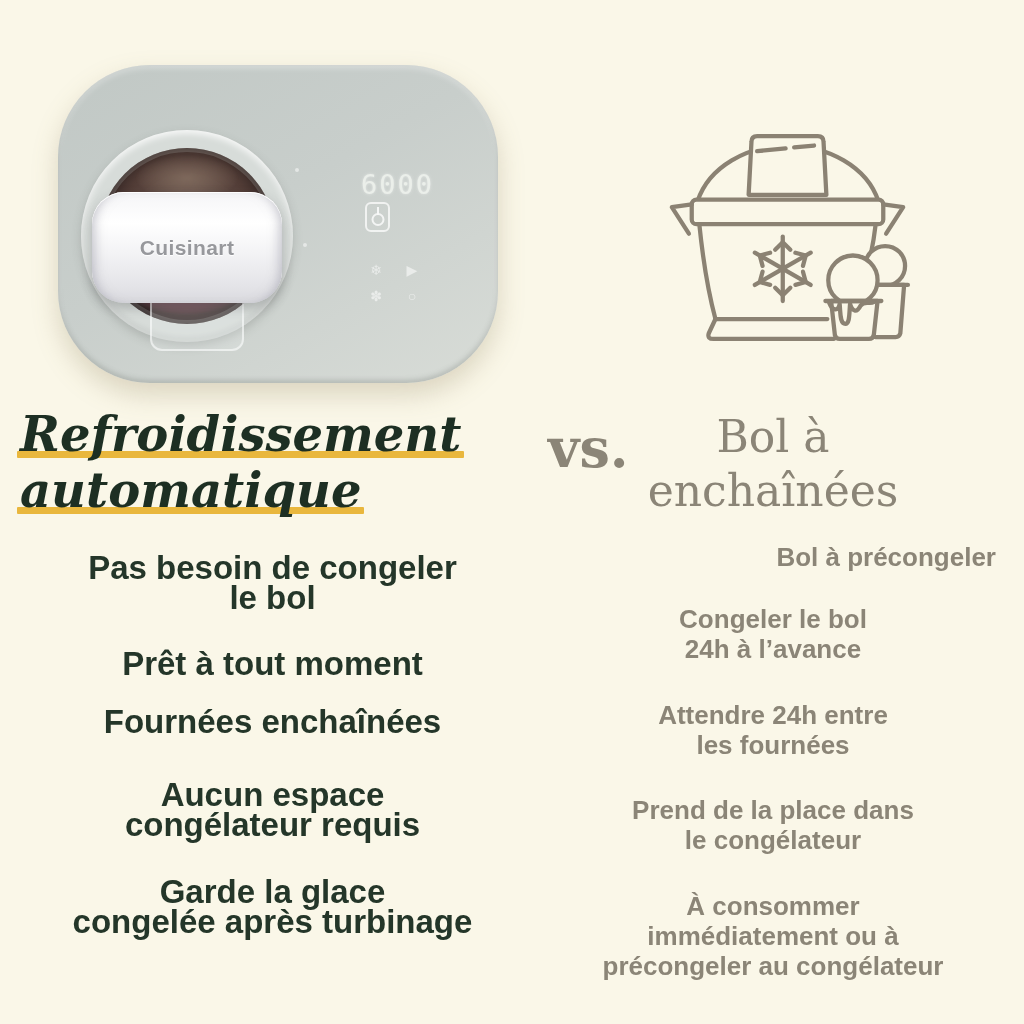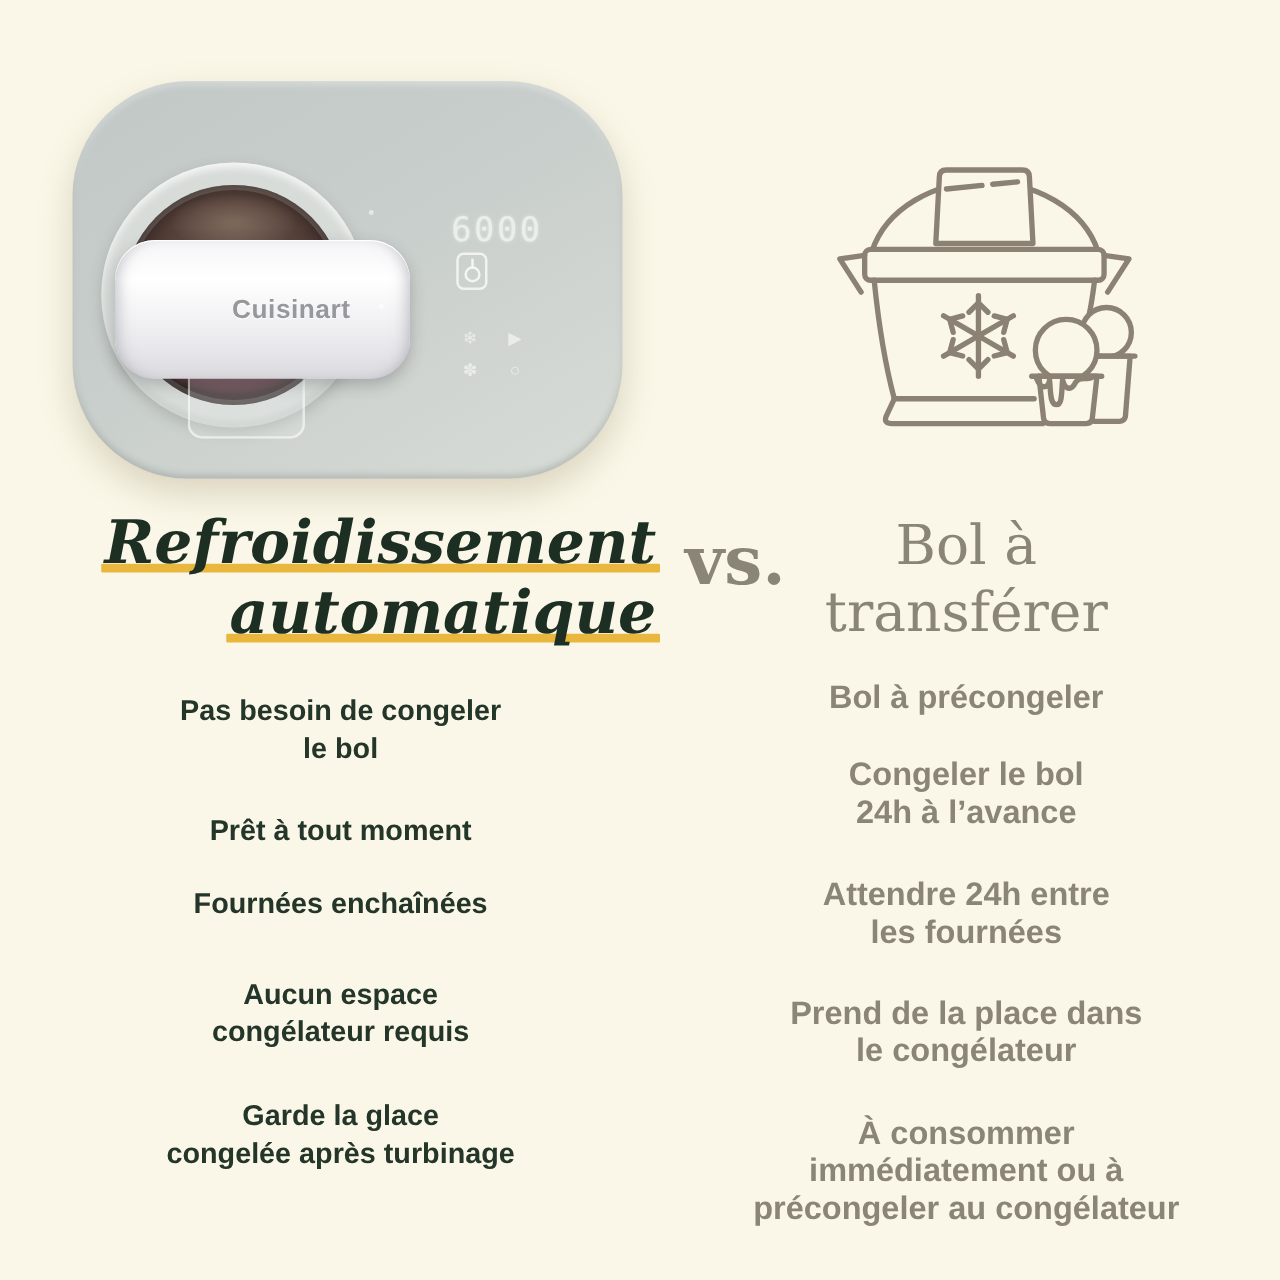--- a/index.html
+++ b/index.html
@@ -19,53 +19,53 @@
     background:radial-gradient(ellipse at 50% 50%,#6e3a44 0%,#58313a 55%,rgba(88,49,58,0) 78%);filter:blur(1px);}
   .bowl-top-light{position:absolute;left:38px;top:8px;width:100px;height:44px;border-radius:50%;
     background:radial-gradient(ellipse at 50% 50%,rgba(150,128,110,.55) 0%,rgba(150,128,110,0) 75%);filter:blur(1px);}
   .latch{position:absolute;left:92px;top:228px;width:90px;height:56px;
     background:rgba(238,242,240,.22);border:2px solid rgba(255,255,255,.55);border-top:none;
     border-radius:0 0 12px 12px;}
   .handle{position:absolute;left:34px;top:127px;width:190px;height:111px;border-radius:32px;
     background:linear-gradient(180deg,#f5f5f7 0%,#ffffff 28%,#f3f3f5 55%,#e4e4e8 85%,#d9d9de 100%);
     box-shadow:0 5px 12px rgba(60,60,65,.28), inset 0 1px 0 #fff,
       inset 10px 0 12px -8px rgba(140,140,155,.55), inset -10px 0 12px -8px rgba(140,140,155,.55);
-    display:flex;align-items:center;justify-content:center;padding-left:46px;}
+    display:flex;align-items:center;justify-content:center;}
   .brand{font-weight:700;font-size:21px;letter-spacing:.4px;color:#97989c;text-shadow:0 1px 0 rgba(255,255,255,.9);}
   .digits{position:absolute;left:303px;top:104px;width:110px;
     font-family:"DejaVu Sans Mono",monospace;font-size:27px;letter-spacing:2px;
     color:var(--display-text,#eef2ed);opacity:.92;text-shadow:0 0 3px rgba(255,255,255,.55);}
   .power{position:absolute;left:307px;top:137px;width:21px;height:26px;border:2px solid rgba(255,255,255,.85);
     border-radius:6px;opacity:.85;}
   .power::before{content:"";position:absolute;left:50%;bottom:4px;transform:translateX(-50%);
     width:9px;height:9px;border:2px solid rgba(255,255,255,.9);border-radius:50%;}
   .power::after{content:"";position:absolute;left:50%;top:3px;transform:translateX(-50%);
     width:2px;height:8px;background:rgba(255,255,255,.95);}
   .touch-grid{position:absolute;left:300px;top:192px;width:72px;height:52px;display:grid;
     grid-template-columns:1fr 1fr;grid-template-rows:1fr 1fr;}
   .touch-grid span{display:flex;align-items:center;justify-content:center;
     color:rgba(255,255,255,.55);font-size:14px;}
   .speck{position:absolute;width:4px;height:4px;border-radius:50%;background:rgba(255,255,255,.5);}
   
   .freezer-icon{position:absolute;left:650px;top:100px;width:275px;height:256px;}
   
-  .left-heading{position:absolute;left:20px;top:406px;width:505px;text-align:right;
+  .left-heading{position:absolute;left:20px;top:406px;width:505px;text-align:left;
     font-family:"DejaVu Serif",serif;font-style:italic;font-weight:700;font-size:48px;line-height:56px;
     color:var(--green-dark,#1d2f23);}
   .uline{position:relative;display:inline-block;z-index:0;}
   .uline::after{content:"";position:absolute;left:-3px;right:-3px;bottom:4px;height:7px;
     background:var(--gold,#e9b73d);z-index:-1;border-radius:1px;}
   .vs{position:absolute;left:548px;top:421px;font-family:"DejaVu Serif",serif;font-weight:700;
     font-size:54px;line-height:1;color:var(--gray,#8b8577);}
   .right-heading{position:absolute;left:618px;top:410px;width:310px;text-align:center;
     font-family:"DejaVu Serif",serif;font-weight:400;font-size:44px;line-height:54px;
     color:var(--gray,#8b8577);}
   
   .bullet{position:absolute;white-space:pre-line;text-align:center;font-weight:700;}
-  .bullet.green{left:20px;width:505px;font-size:23px;line-height:30px;color:var(--green,#243629);}
+  .bullet.green{left:20px;width:505px;font-size:33px;line-height:30px;color:var(--green,#243629);}
   .bullet.gray{left:550px;width:446px;font-size:26px;line-height:30px;color:var(--gray,#8b8577);}
 </style>
 </head>
 <body>
 
 <div id="canvas">
 
   <div class="product">
     <div class="lid">
       <div class="bowl">
@@ -137,33 +137,33 @@
 
   <div class="left-heading">
     <div><span class="uline">Refroidissement</span></div>
     <div><span class="uline">automatique</span></div>
   </div>
 
   <div class="vs">vs.</div>
 
   <div class="right-heading">
     <div>Bol à</div>
-    <div>transférer</div>
+    <div>enchaînées</div>
   </div>
 
   <div class="bullet green" style="top:553px;">Pas besoin de congeler
 le bol</div>
   <div class="bullet green" style="top:649px;">Prêt à tout moment</div>
   <div class="bullet green" style="top:707px;">Fournées enchaînées</div>
   <div class="bullet green" style="top:780px;">Aucun espace
 congélateur requis</div>
   <div class="bullet green" style="top:877px;">Garde la glace
 congelée après turbinage</div>
 
-  <div class="bullet gray" style="top:542px;">Bol à précongeler</div>
+  <div class="bullet gray" style="top:542px;text-align:right;">Bol à précongeler</div>
   <div class="bullet gray" style="top:604px;">Congeler le bol
 24h à l’avance</div>
   <div class="bullet gray" style="top:700px;">Attendre 24h entre
 les fournées</div>
   <div class="bullet gray" style="top:795px;">Prend de la place dans
 le congélateur</div>
   <div class="bullet gray" style="top:891px;">À consommer
 immédiatement ou à
 précongeler au congélateur</div>
 

